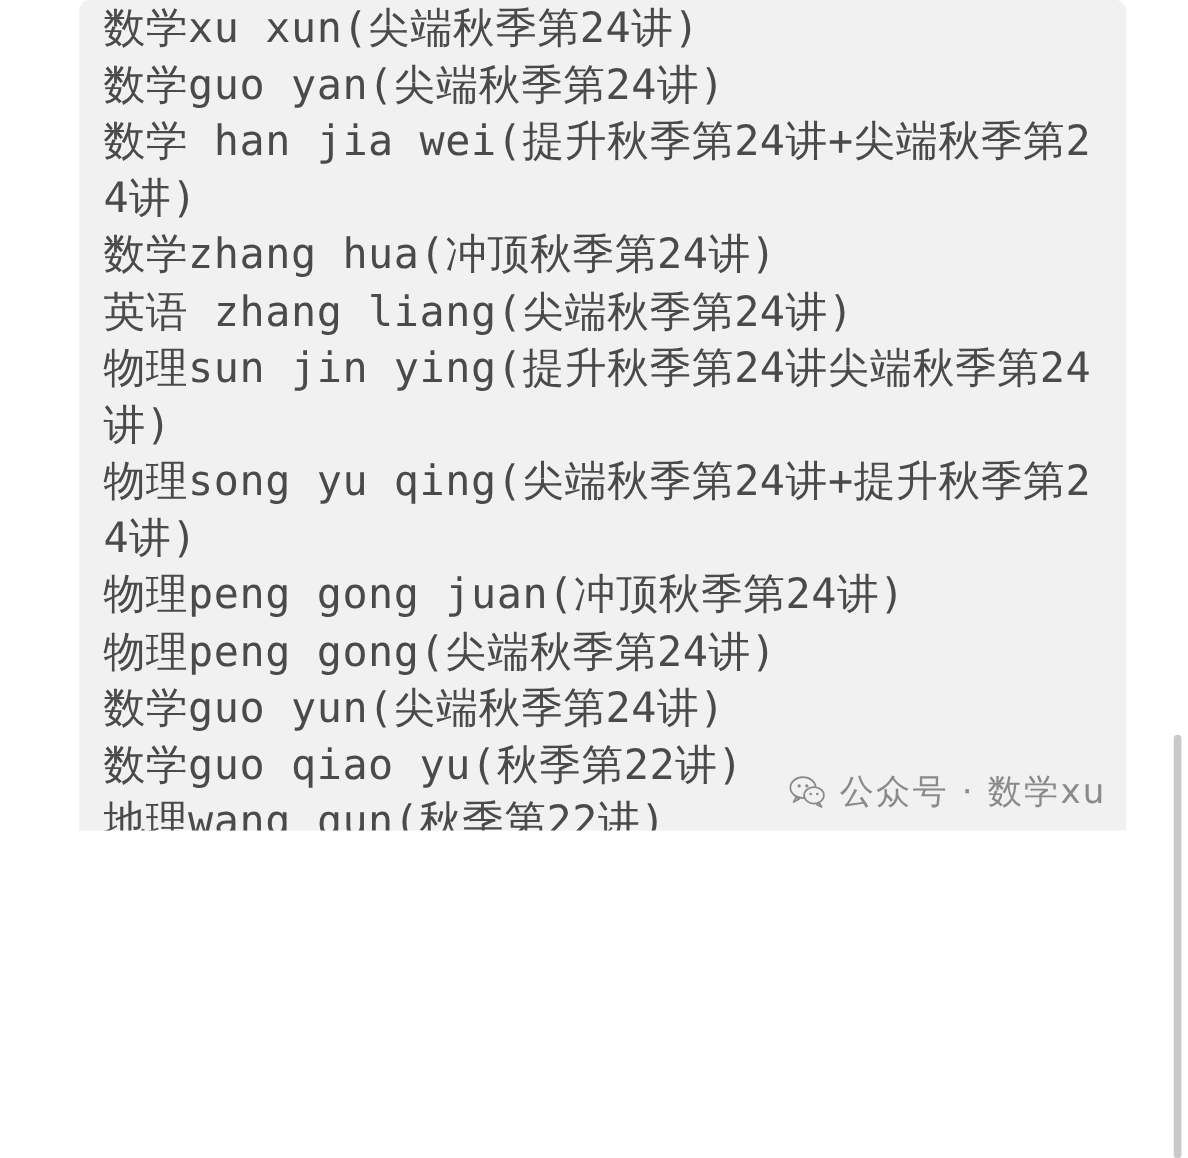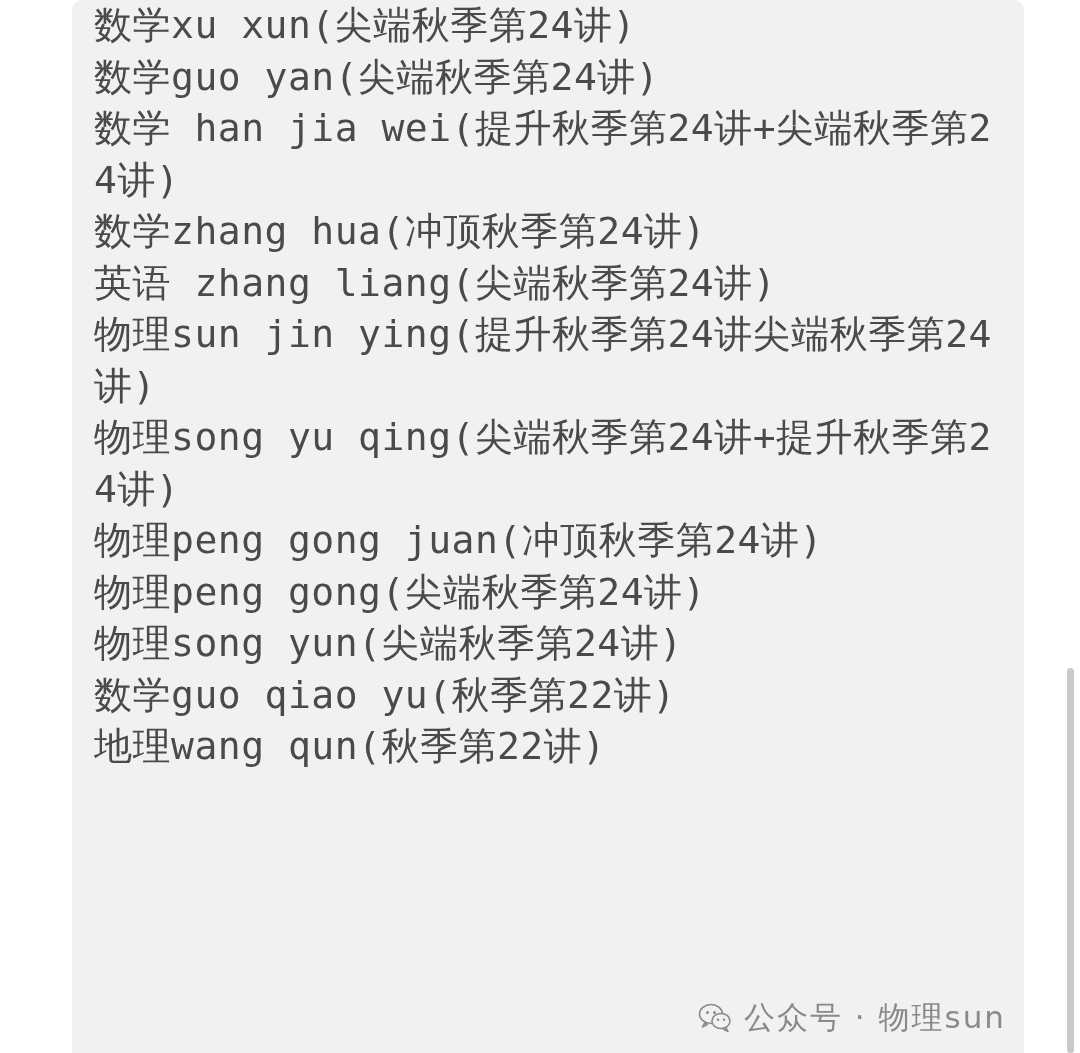--- a/index.html
+++ b/index.html
@@ -18,21 +18,21 @@
     position: absolute;
     inset: 0;
     background: #ffffff;
   }
   
   #message-panel {
     position: absolute;
     left: 72px;
     top: 0;
     width: 952px;
-    height: 1053px;
+    height: 755px;
     background: #f1f1f1;
     border-radius: 10px 10px 0 0;
     box-sizing: border-box;
     padding: 0 22px;
     overflow: hidden;
   }
   #message-lines {
     margin: 0;
     padding: 0;
     list-style: none;
@@ -98,38 +98,38 @@
     <div id="message-lines">
       <div class="msg-line">数学xu xun(尖端秋季第24讲)</div>
       <div class="msg-line">数学guo yan(尖端秋季第24讲)</div>
       <div class="msg-line">数学 han jia wei(提升秋季第24讲+尖端秋季第24讲)</div>
       <div class="msg-line">数学zhang hua(冲顶秋季第24讲)</div>
       <div class="msg-line">英语 zhang liang(尖端秋季第24讲)</div>
       <div class="msg-line">物理sun jin ying(提升秋季第24讲尖端秋季第24讲)</div>
       <div class="msg-line">物理song yu qing(尖端秋季第24讲+提升秋季第24讲)</div>
       <div class="msg-line">物理peng gong juan(冲顶秋季第24讲)</div>
       <div class="msg-line">物理peng gong(尖端秋季第24讲)</div>
-      <div class="msg-line">物理song yun(尖端秋季第24讲)</div>
+      <div class="msg-line">数学guo yun(尖端秋季第24讲)</div>
       <div class="msg-line">数学guo qiao yu(秋季第22讲)</div>
       <div class="msg-line">地理wang qun(秋季第22讲)</div>
     </div>
 
     <div id="watermark">
       <span class="wm-icon">
         <svg viewBox="0 0 34 34" width="34" height="34" aria-hidden="true">
           <ellipse cx="13" cy="13" rx="11.5" ry="9.5" fill="none" stroke="#8a8a8a" stroke-width="1.6"></ellipse>
           <path d="M7 21.5 L4.5 26 L9.5 23.3 Z" fill="none" stroke="#8a8a8a" stroke-width="1.6" stroke-linejoin="round"></path>
           <circle cx="9.5" cy="11.5" r="1.5" fill="#8a8a8a"></circle>
           <circle cx="16.5" cy="11.5" r="1.5" fill="#8a8a8a"></circle>
           <ellipse cx="23" cy="20" rx="9" ry="7.5" fill="#f1f1f1" stroke="#8a8a8a" stroke-width="1.6"></ellipse>
           <path d="M27.5 26.5 L30 30.5 L25.5 28.3 Z" fill="#f1f1f1" stroke="#8a8a8a" stroke-width="1.6" stroke-linejoin="round"></path>
           <circle cx="20" cy="18.8" r="1.2" fill="#8a8a8a"></circle>
           <circle cx="26" cy="18.8" r="1.2" fill="#8a8a8a"></circle>
         </svg>
       </span>
-      <span class="wm-text">公众号 · 物理sun</span>
+      <span class="wm-text">公众号 · 数学xu</span>
     </div>
   </div>
 
   <div id="scrollbar-track"></div>
   <div id="scrollbar-thumb"></div>
 
 </div>
 
 </body></html>

